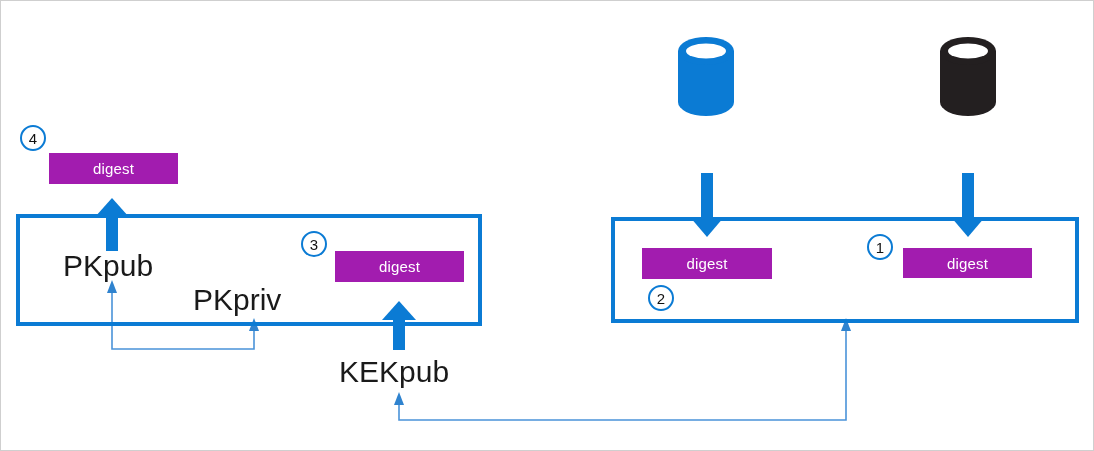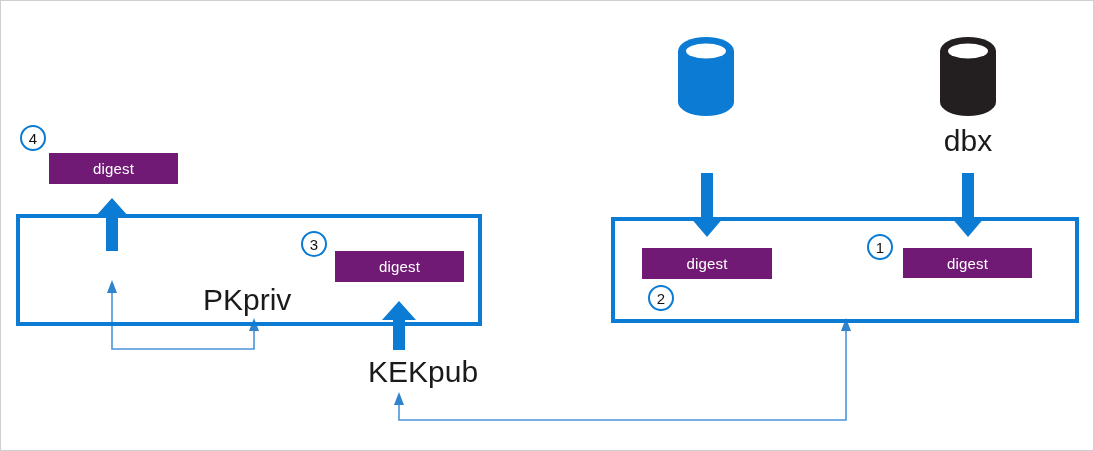--- a/index.html
+++ b/index.html
@@ -32,21 +32,21 @@
     height: 451px;
   }
   .key-box {
     position: absolute;
     border: 4px solid #0b7bd4;
     box-sizing: border-box;
     background: transparent;
   }
   .digest-chip {
     position: absolute;
-    background: #701a75;
+    background: #a21caf;
     color: #ffffff;
     font-size: 15px;
     display: flex;
     align-items: center;
     justify-content: center;
     box-sizing: border-box;
     letter-spacing: 0.2px;
   }
   .step-badge {
     position: absolute;
@@ -126,28 +126,28 @@
     <g>
       <path d="M845,326 L845,419 L398,419 L398,400" fill="none" stroke="#4a93d9" stroke-width="1.6"></path>
       <path d="M393,404 L403,404 L398,391 Z" fill="#2f83cf"></path>
       <path d="M840,330 L850,330 L845,317 Z" fill="#2f83cf"></path>
     </g>
 
   </svg>
 
   <div class="html-layer">
 
-    <div class="store-label" style="left:922px; top:125px; width:90px;">dbx</div>
 
     <div class="key-box" style="left:15px; top:213px; width:466px; height:112px;"></div>
-    <div class="key-label" style="left:202px; top:284px;">PKpriv</div>
+    <div class="key-label" style="left:62px; top:250px;">PKpub</div>
+    <div class="key-label" style="left:192px; top:284px;">PKpriv</div>
 
     <div class="key-box" style="left:610px; top:216px; width:468px; height:106px;"></div>
 
-    <div class="key-label" style="left:338px; top:356px;margin-left:29px;">KEKpub</div>
+    <div class="key-label" style="left:338px; top:356px;">KEKpub</div>
 
     <div class="digest-chip" style="left:48px; top:152px; width:129px; height:31px;">digest</div>
     <div class="digest-chip" style="left:334px; top:250px; width:129px; height:31px;">digest</div>
     <div class="digest-chip" style="left:641px; top:247px; width:130px; height:31px;">digest</div>
     <div class="digest-chip" style="left:902px; top:247px; width:129px; height:30px;">digest</div>
 
     <div class="step-badge" style="left:866px; top:233px;">1</div>
     <div class="step-badge" style="left:647px; top:284px;">2</div>
     <div class="step-badge" style="left:300px; top:230px;">3</div>
     <div class="step-badge" style="left:19px; top:124px;">4</div>

